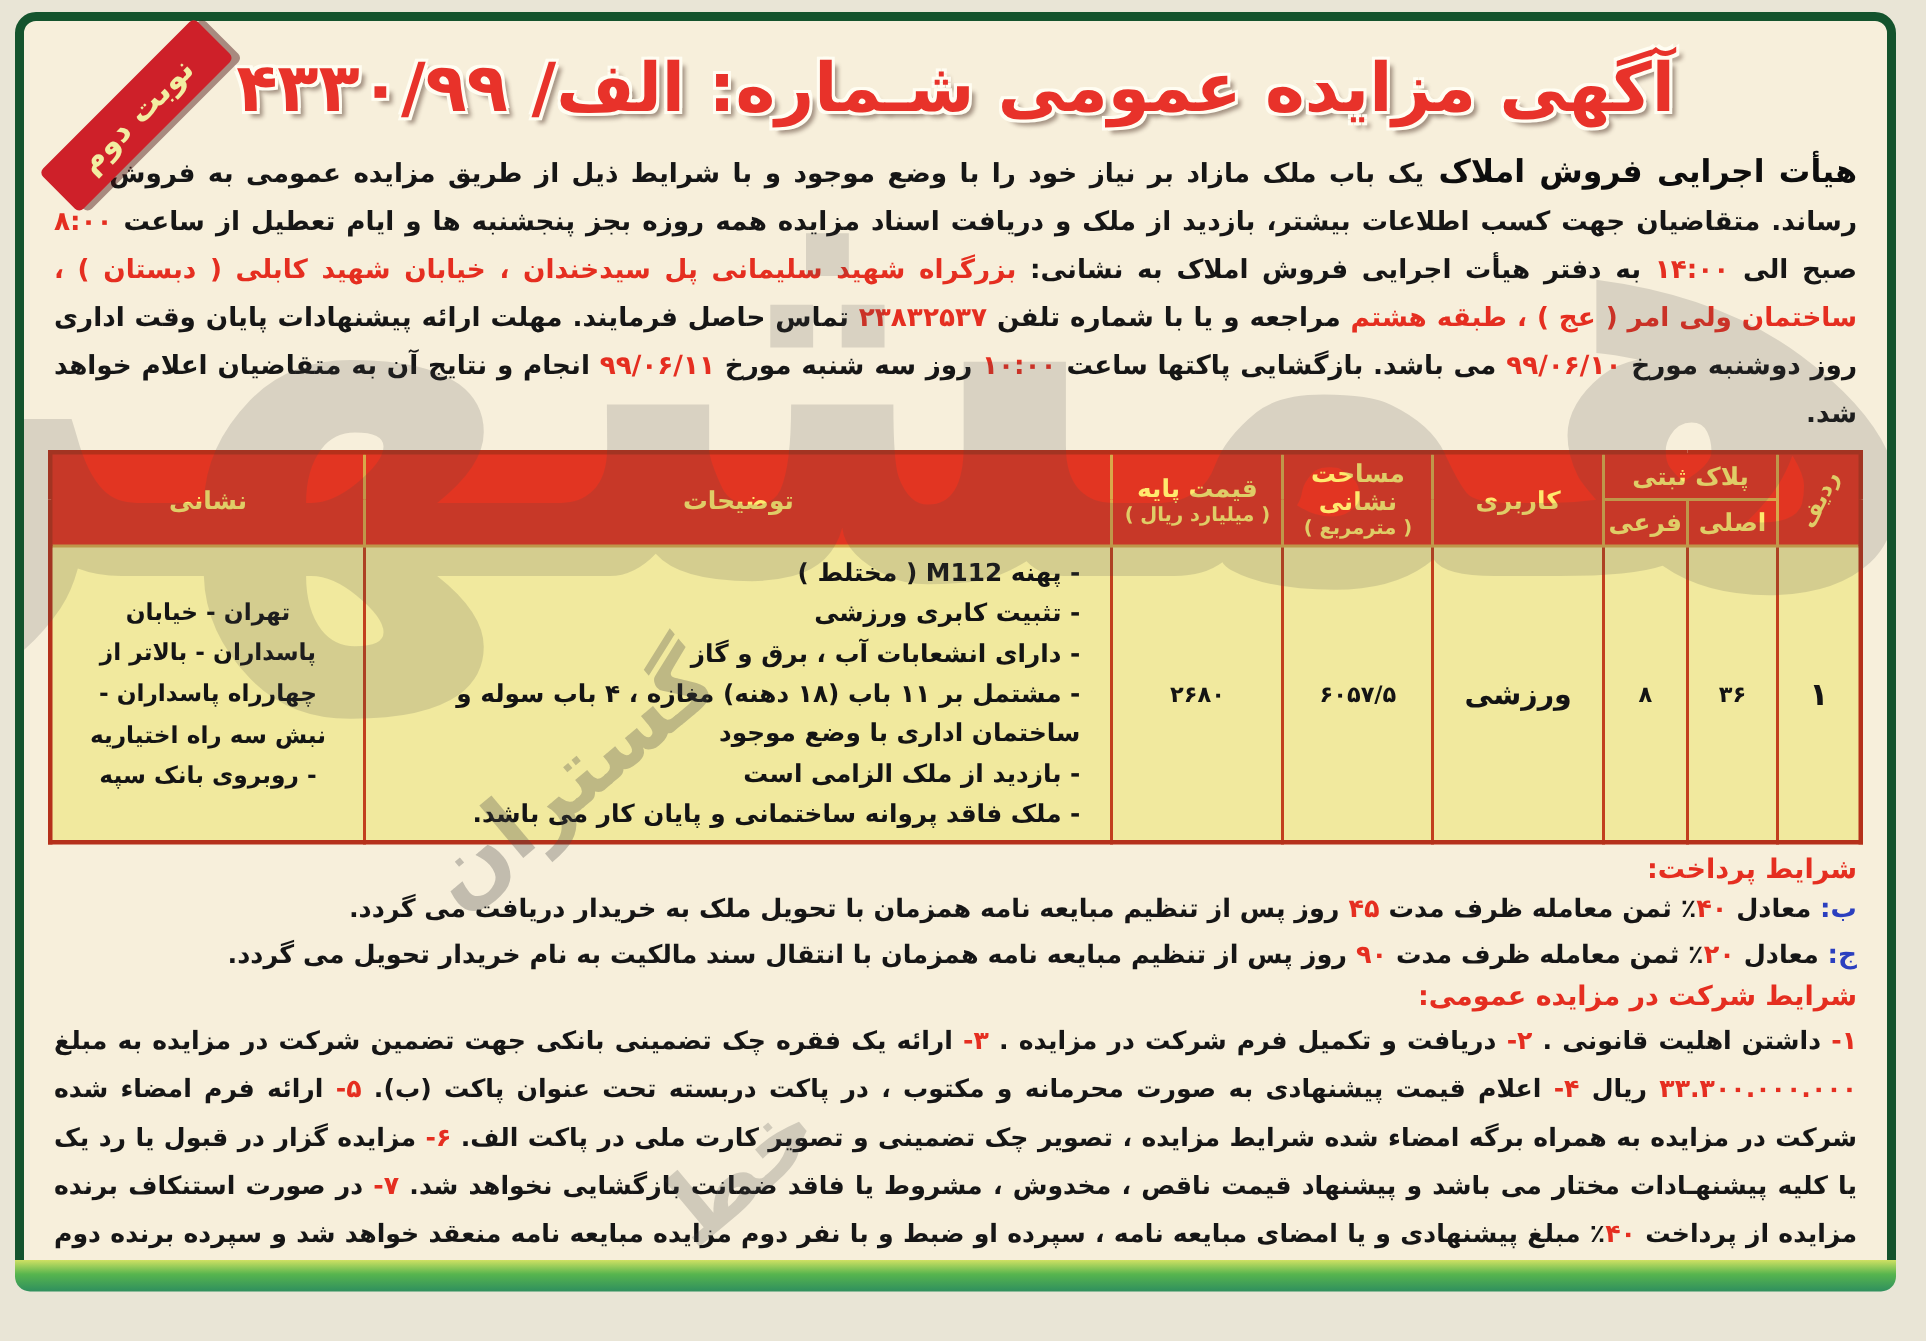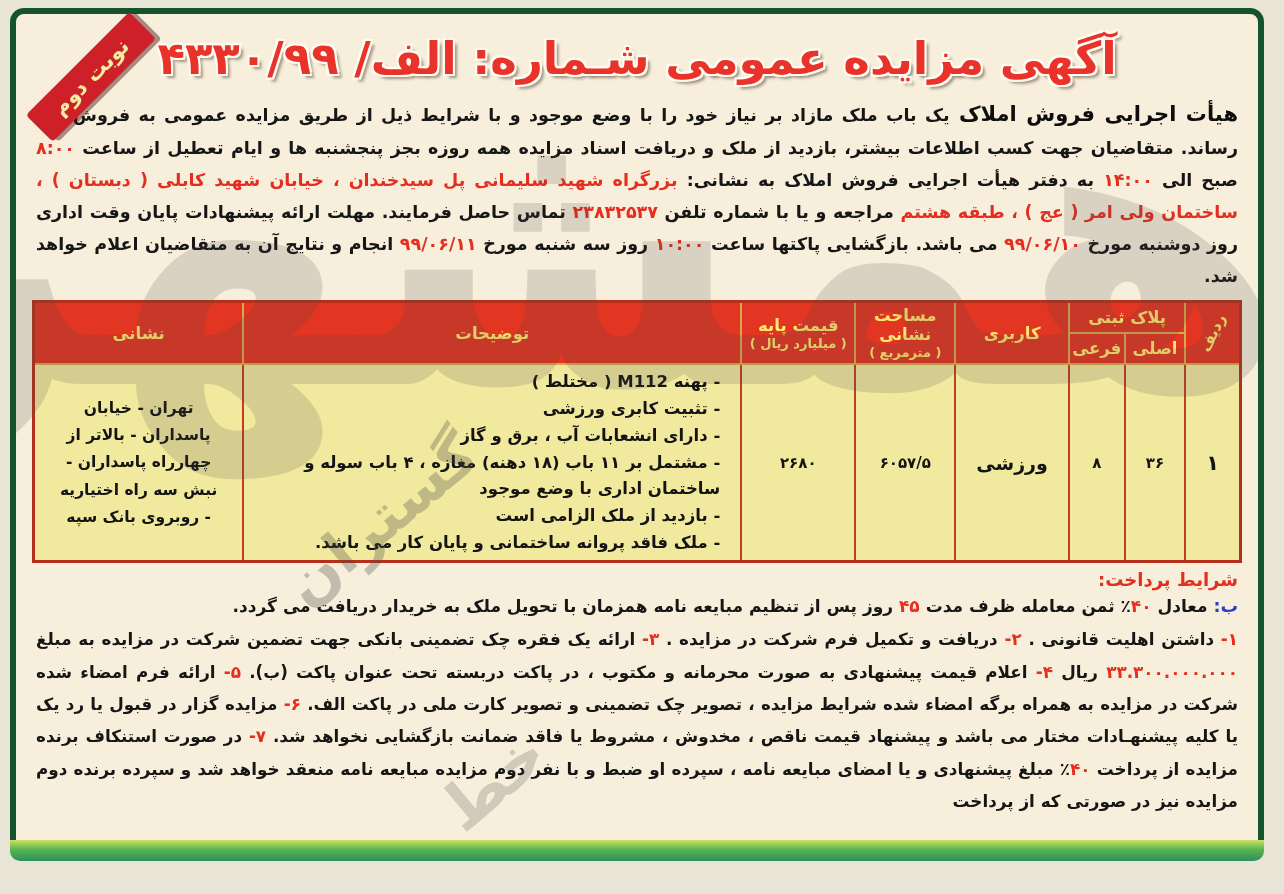--- a/index.html
+++ b/index.html
@@ -148,21 +148,25 @@
             </td>
           <td class="addr">تهران - خیابان پاسداران - بالاتر از چهارراه پاسداران - نبش سه راه اختیاریه - روبروی بانک سپه</td>
         </tr>
       </tbody>
     </table>
 
     <div class="sec-head">شرایط پرداخت:</div>
     <div class="pay-line">
       <span class="lbl">ب:</span><span><span> معادل </span><span class="sr">۴۰</span><span>٪ ثمن معامله ظرف مدت </span><span class="sr">۴۵</span><span> روز پس از تنظیم مبایعه نامه همزمان با تحویل ملک به خریدار دریافت می گردد.</span></span>
     </div>
+    <div class="pay-line">
+      <span class="lbl">ج:</span><span><span> معادل </span><span class="sr">۲۰</span><span>٪ ثمن معامله ظرف مدت </span><span class="sr">۹۰</span><span> روز پس از تنظیم مبایعه نامه همزمان با انتقال سند مالکیت به نام خریدار تحویل می گردد.</span></span>
+    </div>
 
+    <div class="sec-head">شرایط شرکت در مزایده عمومی:</div>
     <p class="conds"><span class="sr">۱-</span><span> داشتن اهلیت قانونی .   </span><span class="sr">۲-</span><span> دریافت و تکمیل فرم شرکت در مزایده .   </span><span class="sr">۳-</span><span> ارائه یک فقره چک تضمینی بانکی جهت تضمین شرکت در مزایده به مبلغ </span><span class="sr">۳۳.۳۰۰.۰۰۰.۰۰۰</span><span> ریال </span><span class="sr">۴-</span><span> اعلام قیمت پیشنهادی به صورت محرمانه و مکتوب ، در پاکت دربسته تحت عنوان پاکت (ب).  </span><span class="sr">۵-</span><span> ارائه فرم امضاء شده شرکت در مزایده به همراه برگه امضاء شده شرایط مزایده ، تصویر چک تضمینی و تصویر کارت ملی در پاکت الف.  </span><span class="sr">۶-</span><span> مزایده گزار در قبول یا رد یک یا کلیه پیشنهـادات مختار می باشد و پیشنهاد قیمت ناقص ، مخدوش ، مشروط یا فاقد ضمانت بازگشایی نخواهد شد.  </span><span class="sr">۷-</span><span> در صورت استنکاف برنده مزایده از پرداخت </span><span class="sr">۴۰</span><span>٪ مبلغ پیشنهادی و یا امضای مبایعه نامه ، سپرده او ضبط و با نفر دوم مزایده مبایعه نامه منعقد خواهد شد و سپرده برنده دوم مزایده نیز در صورتی که از پرداخت </span></p>
   </div>
 
   <div class="wm wm-large">همشهری</div>
   <div class="wm wm-small">گستران</div>
   <div class="wm wm-tiny">خط</div>
 </div>
 
 <div class="badge"><span>نوبت دوم</span></div>
 <div class="bottom-band"></div>

